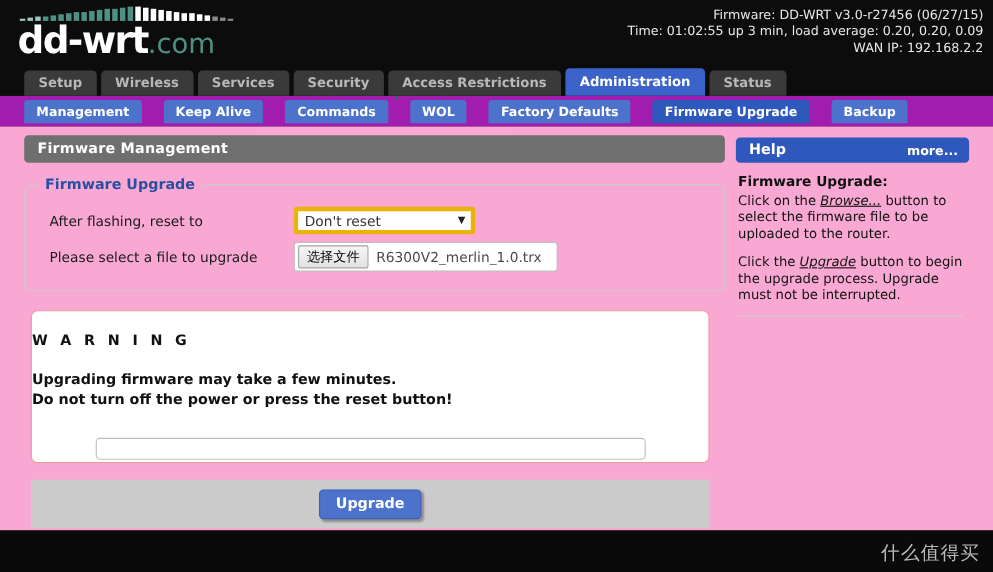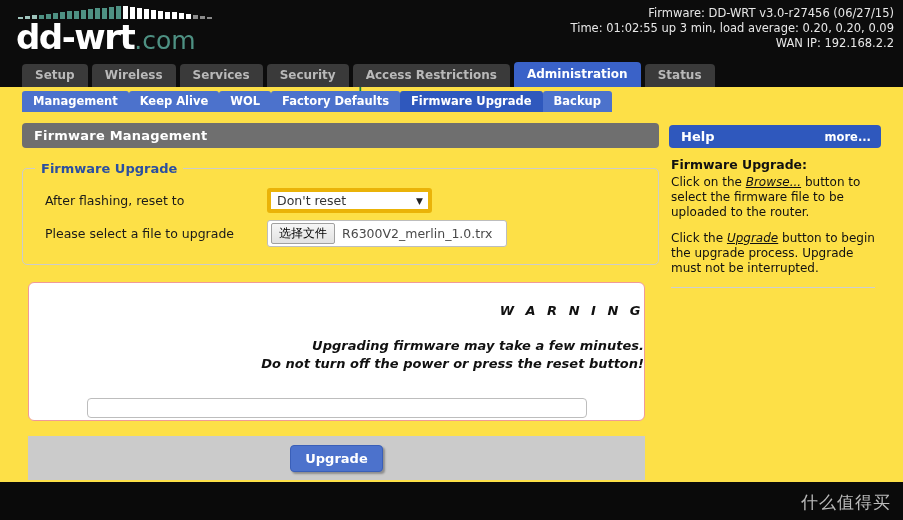--- a/index.html
+++ b/index.html
@@ -100,47 +100,47 @@
   .mtab.active {
     background: #3a62c8;
     color: #ffffff;
     height: 25px;
     line-height: 25px;
   }
 
   
   #subtabs {
     height: 28px;
-    background: #fde047;
+    background: #a21caf;
     padding-left: 22px;
     padding-right: 22px;
     display: flex;
     align-items: center;
-    gap: 0;
+    gap: 20px;
   }
   .stab {
     height: 21px;
     line-height: 21px;
     padding: 0 11px;
     background: #4c72cc;
     color: #ffffff;
     font-size: 11.5px;
     font-weight: 700;
     border-radius: 3px 3px 0 0;
     white-space: nowrap;
     cursor: pointer;
   }
   .stab.active {
     background: #2f58bd;
   }
 
   
   #content {
     position: relative;
-    background: #fde047;
+    background: #f9a8d4;
     height: 395px;
     padding: 0;
   }
   #inner {
     display: flex;
     padding: 8px 14px 0 22px;
     gap: 10px;
   }
   #leftcol {
     width: 637px;
@@ -244,23 +244,22 @@
   }
 
   
   #warnbox {
     margin: 17px 0 0 6px;
     width: 617px;
     height: 139px;
     border: 1px solid #f09a97;
     border-radius: 6px;
     background: #ffffff;
-    text-align: right;
+    text-align: left;
     box-sizing: border-box;
-    font-style: italic;
   }
   #warntitle {
     margin-top: 20px;
     font-size: 13px;
     font-weight: 700;
     letter-spacing: 3.5px;
     color: #111111;
   }
   .warnline {
     font-size: 13px;
@@ -414,20 +413,21 @@
     <div class="mtab">Services</div>
     <div class="mtab">Security</div>
     <div class="mtab">Access Restrictions</div>
     <div class="mtab active">Administration</div>
     <div class="mtab">Status</div>
   </div>
 
 <div id="subtabs">
     <div class="stab">Management</div>
     <div class="stab">Keep Alive</div>
+    <div class="stab">Commands</div>
     <div class="stab">WOL</div>
     <div class="stab">Factory Defaults</div>
     <div class="stab active">Firmware Upgrade</div>
     <div class="stab">Backup</div>
   </div>
 
 <div id="content">
   <div id="inner">
 
     <div id="leftcol">

